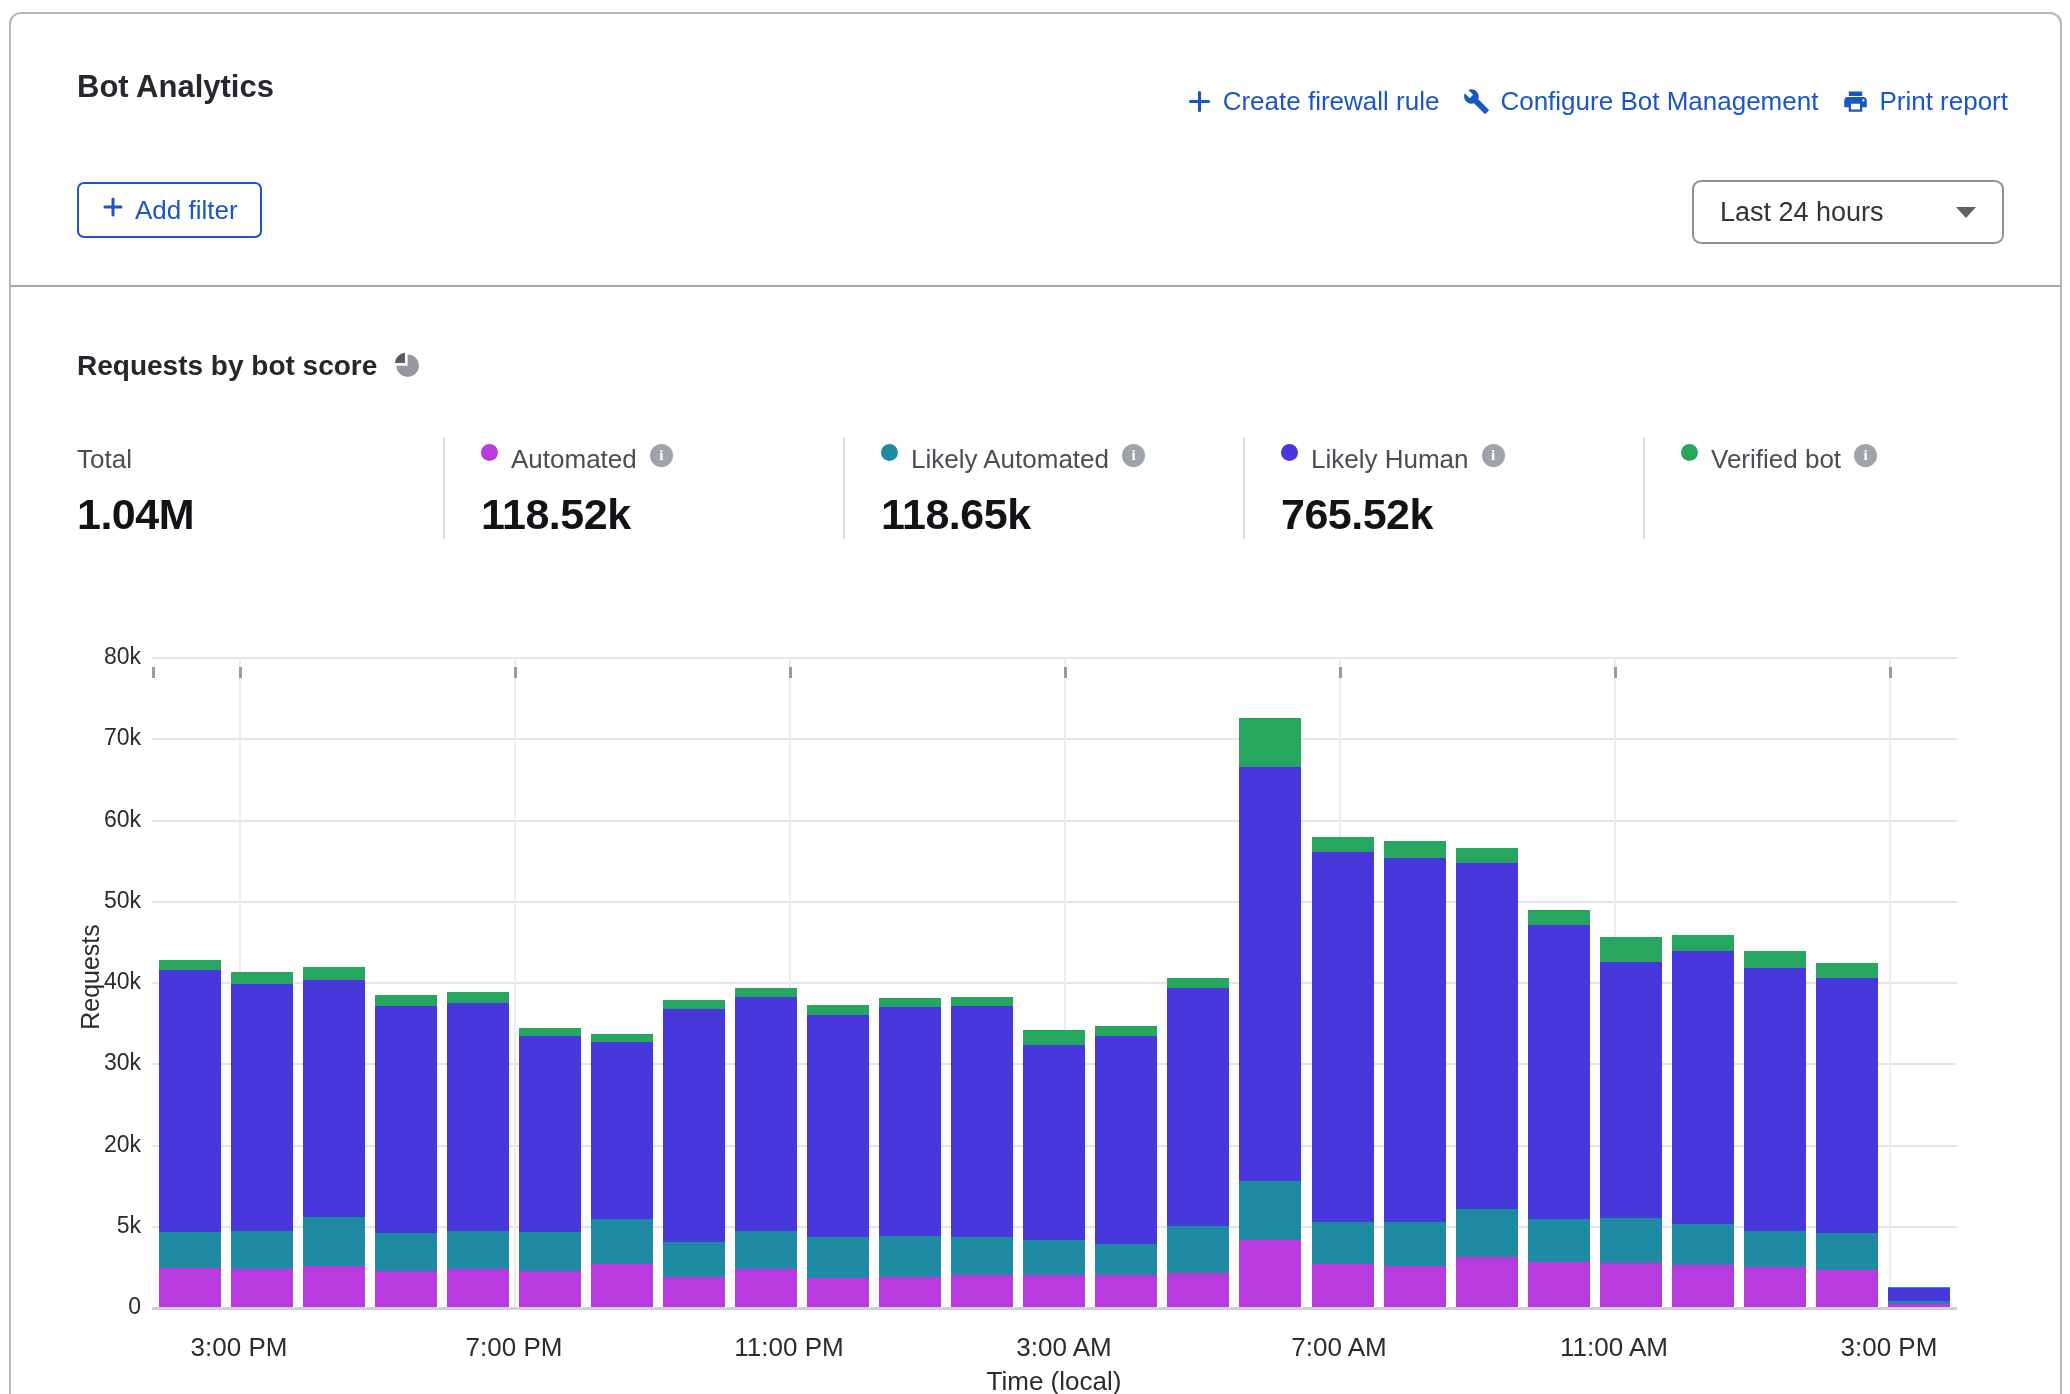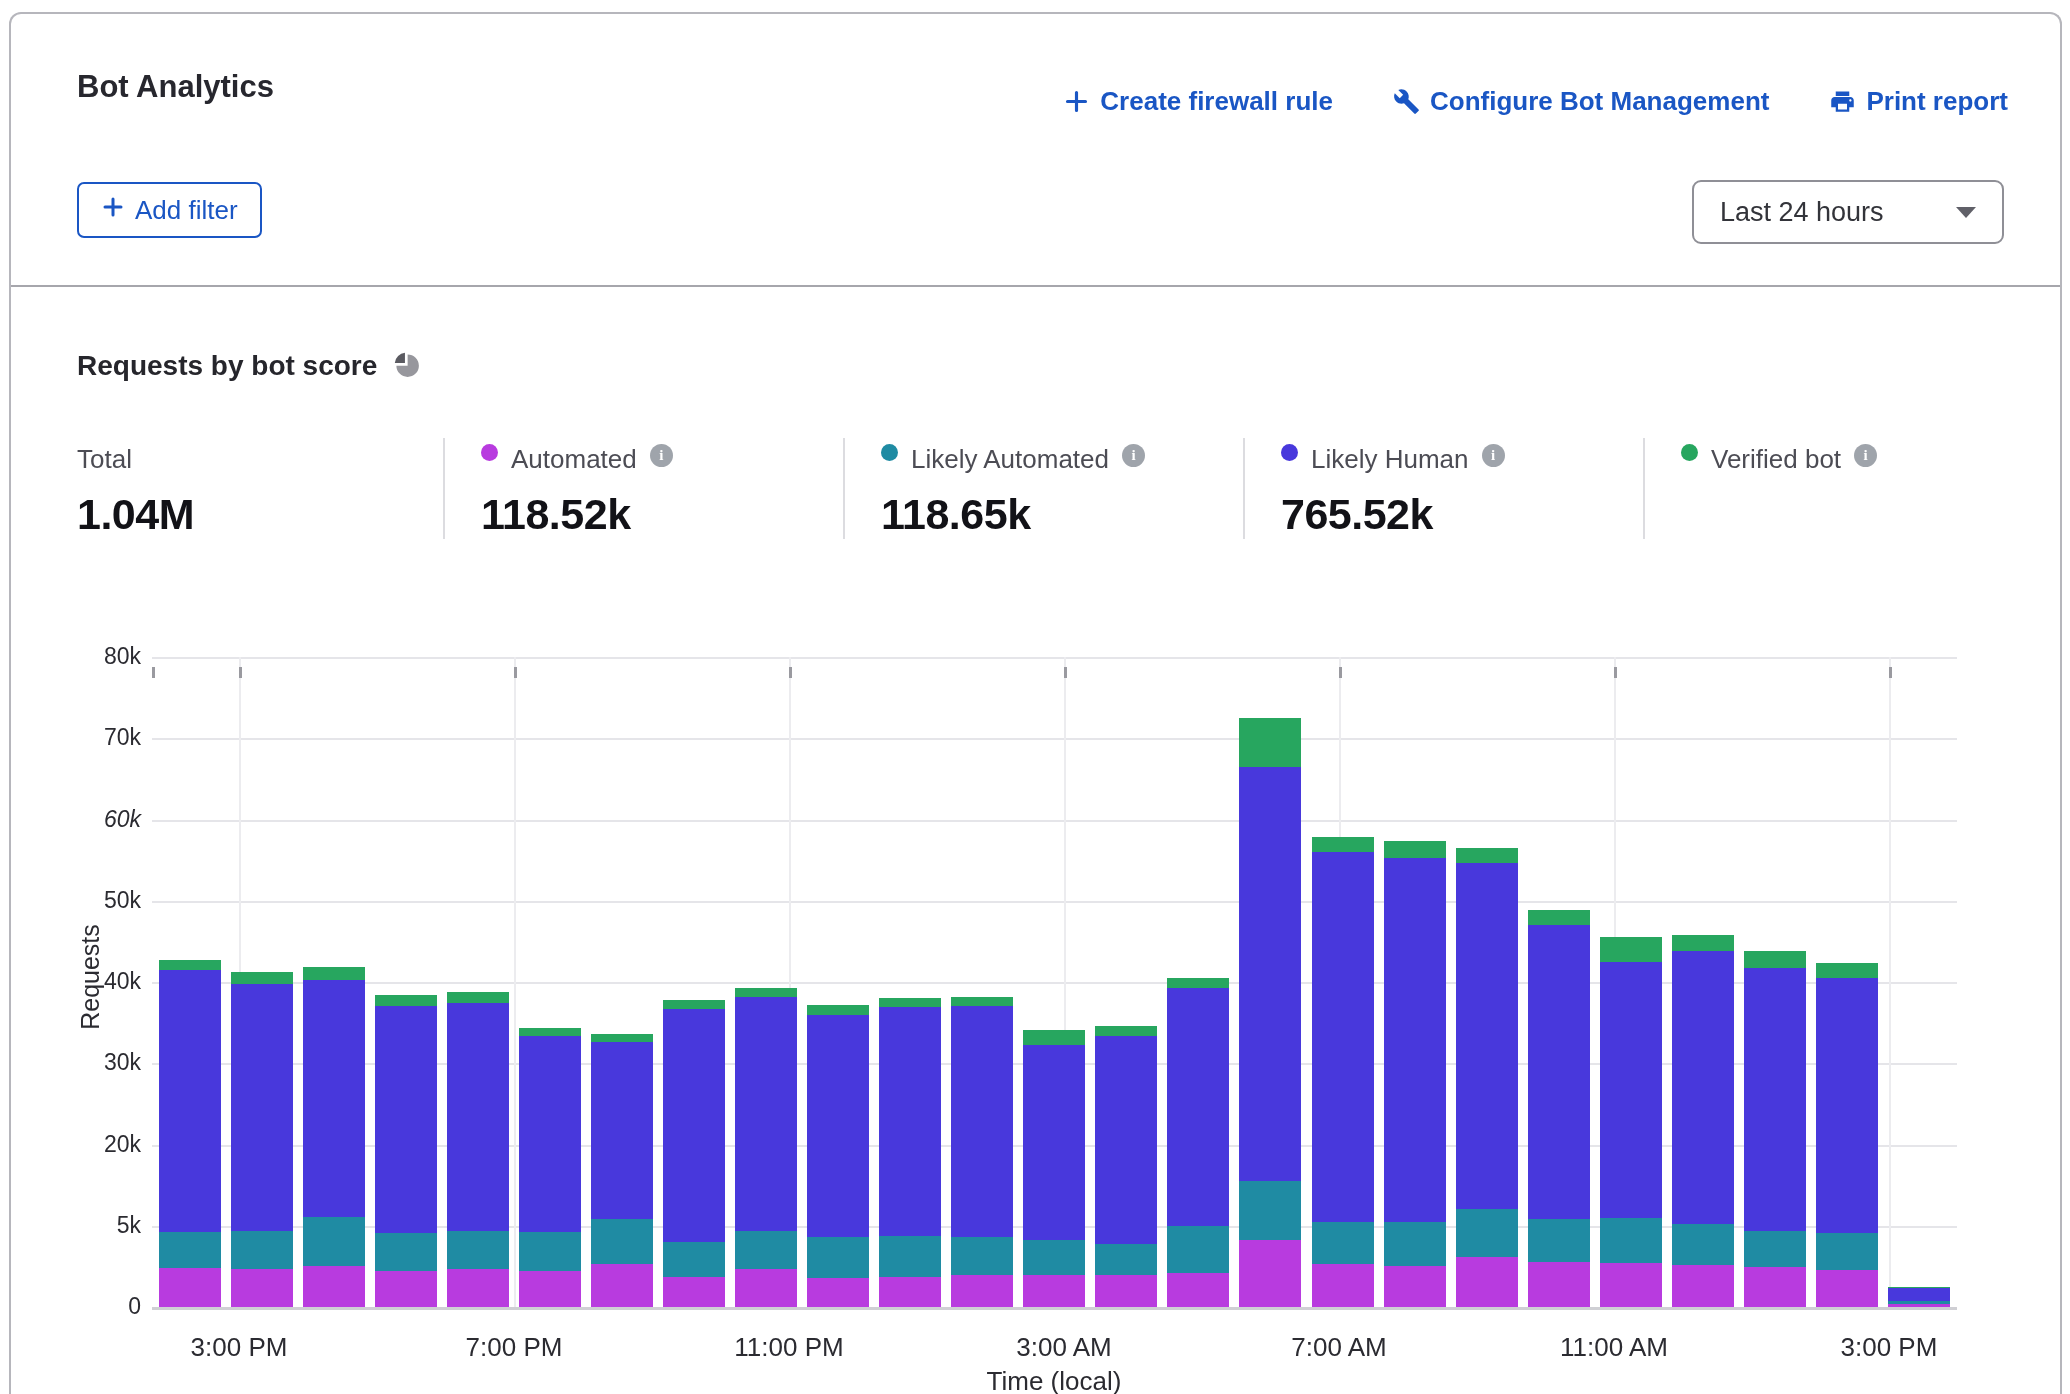--- a/index.html
+++ b/index.html
@@ -2,21 +2,21 @@
 <html><head>
 <meta charset="utf-8">
 <style>
   html,body{margin:0;padding:0;background:#fff;}
   .page{position:relative;width:2070px;height:1394px;background:#fff;
         font-family:"Liberation Sans",sans-serif;color:#27272e;overflow:hidden;}
   .card{position:absolute;left:9px;top:12px;width:2049px;height:1382px;
         border:2px solid #b6b6bc;border-bottom:none;border-radius:12px 12px 0 0;background:#fff;}
   
   .title{position:absolute;left:66px;top:55px;font-size:31px;font-weight:700;color:#27272e;}
-  .actions{position:absolute;right:52px;top:72px;display:flex;gap:60px;align-items:center;font-weight:bold;}
+  .actions{position:absolute;right:52px;top:72px;display:flex;gap:24px;align-items:center;}
   .action{display:flex;align-items:center;gap:10px;color:#1a56c4;font-size:26px;cursor:pointer;text-decoration:none;}
   .action svg{display:block;}
   .add-filter{position:absolute;left:66px;top:168px;display:flex;align-items:center;gap:10px;
         border:2px solid #1a56c4;border-radius:7px;background:#fff;color:#1a56c4;
         font-size:26px;padding:0 22px;height:56px;font-family:inherit;cursor:pointer;}
   .range-select{position:absolute;left:1681px;top:166px;width:312px;height:64px;
         border:2px solid #8f8f96;border-radius:9px;background:#fff;display:flex;
         align-items:center;justify-content:space-between;padding:0 26px;box-sizing:border-box;
         font-size:27px;color:#33343a;cursor:pointer;}
   .caret{width:0;height:0;border-left:10px solid transparent;border-right:10px solid transparent;
@@ -329,21 +329,21 @@
         </div>
     </div>
 
     <div id="ylabs">
         <div class="ylab" style="top: 1279px;">0</div>
         <div class="ylab" style="top: 1197.75px;">5k</div>
         <div class="ylab" style="top: 1116.5px;">20k</div>
         <div class="ylab" style="top: 1035.25px;">30k</div>
         <div class="ylab" style="top: 954px;">40k</div>
         <div class="ylab" style="top: 872.75px;">50k</div>
-        <div class="ylab" style="top: 791.5px; font-style: italic;">60k</div>
+        <div class="ylab" style="top: 791.5px;">60k</div>
         <div class="ylab" style="top: 710.25px;">70k</div>
         <div class="ylab" style="top: 629px;">80k</div>
       </div>
     <div id="xlabs">
         <div class="xlab" style="left: 148.001px;">3:00 PM</div>
         <div class="xlab" style="left: 422.993px;">7:00 PM</div>
         <div class="xlab" style="left: 697.985px;">11:00 PM</div>
         <div class="xlab" style="left: 972.976px;">3:00 AM</div>
         <div class="xlab" style="left: 1247.97px;">7:00 AM</div>
         <div class="xlab" style="left: 1522.96px;">11:00 AM</div>

